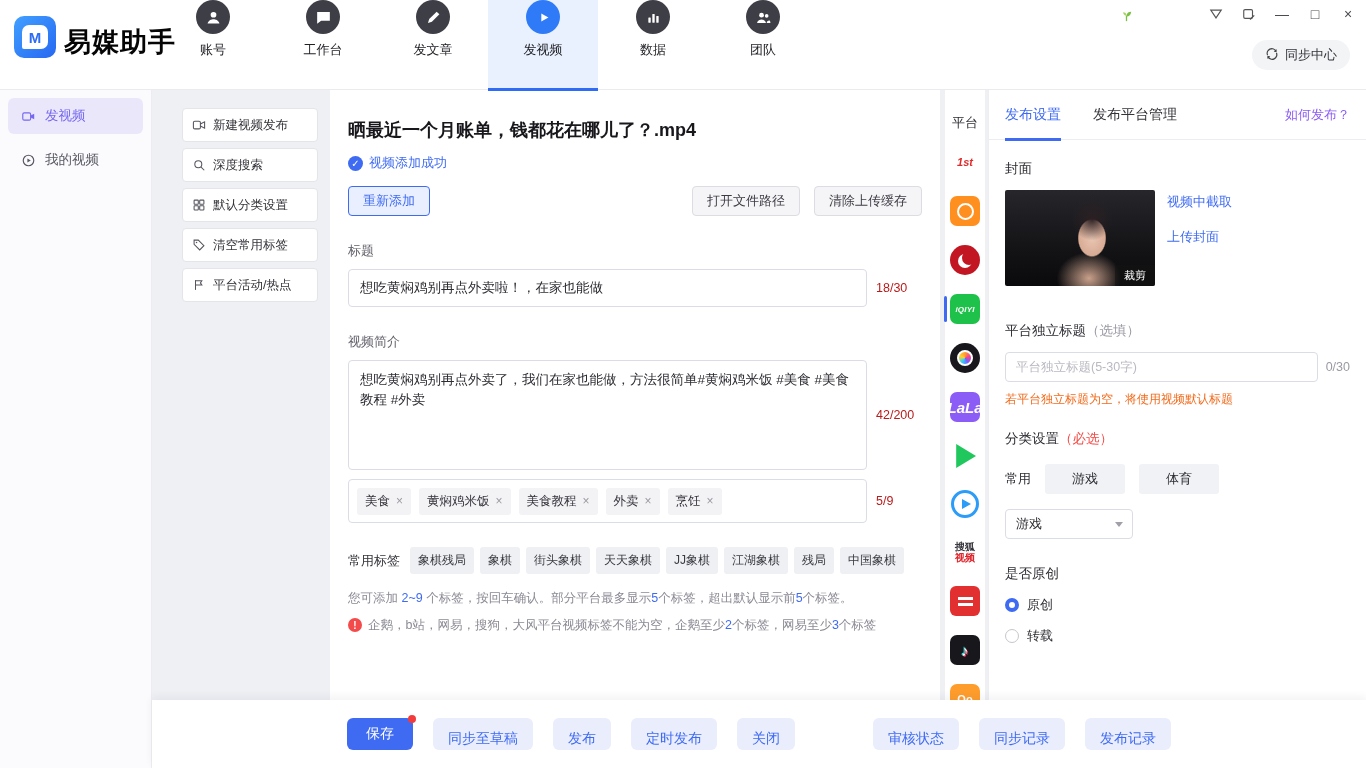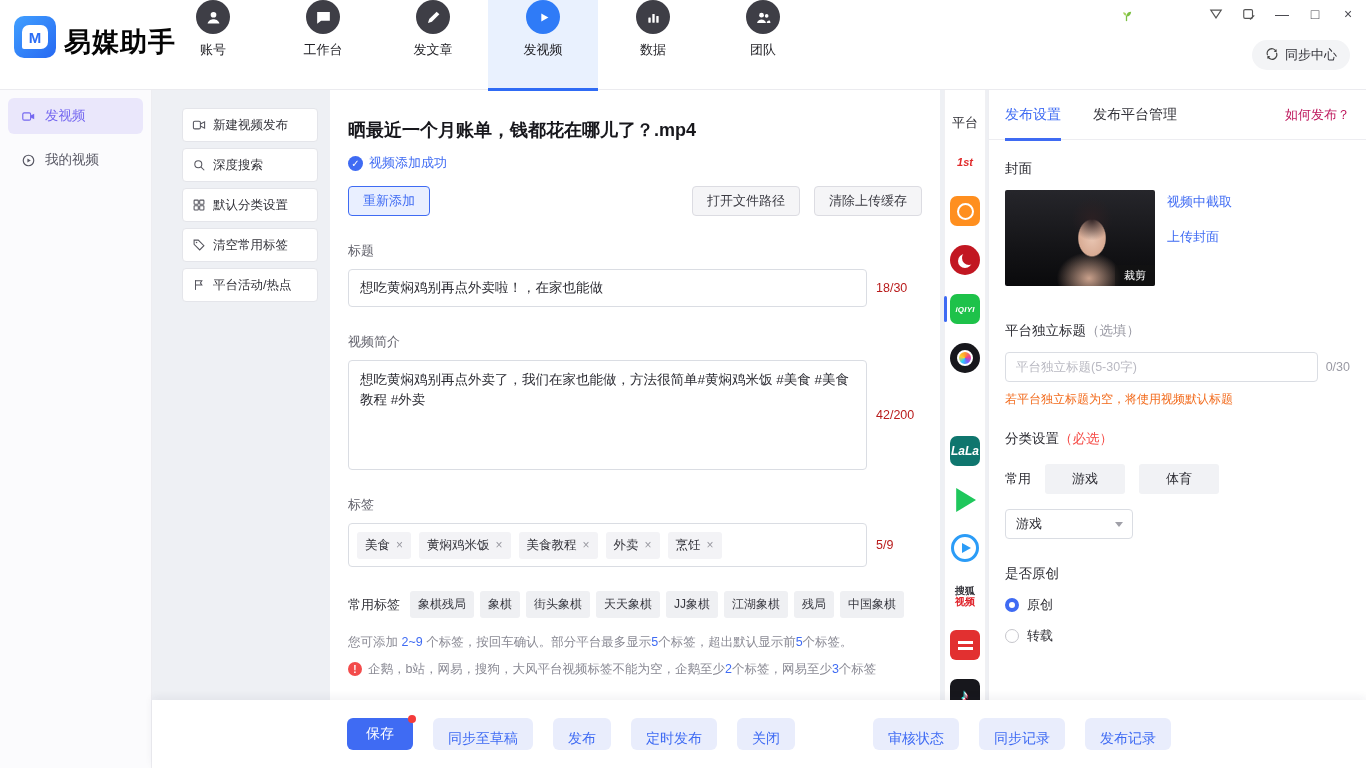--- a/index.html
+++ b/index.html
@@ -76,38 +76,38 @@
   .pi-red1st { color:#e02a2a; font-weight:bold; font-style:italic; font-size:11px; }
   .pi-orange { background:#ff8f1f; border-radius:7px; }
   .pi-orange::after { content:""; width:13px; height:13px; border:2.5px solid #fff; border-radius:50%; }
   .pi-ifeng { background:#c21722; border-radius:50%; overflow:hidden; }
   .pi-ifeng::after { content:""; position:absolute; left:8px; top:9px; width:14px; height:14px; border-radius:50%; background:#fff; }
   .pi-ifeng::before { content:""; position:absolute; left:12px; top:6px; width:14px; height:14px; border-radius:50%; background:#c21722; z-index:1; }
   .pi-iqiyi { background:#1ec24a; border-radius:7px; color:#fff; font-weight:bold; font-style:italic; font-size:8px; letter-spacing:.2px; }
   .pi-dark { background:#17171c; border-radius:50%; }
   .pi-dark::after { content:""; width:12px; height:12px; border-radius:50%; border:2px solid #fff;
                     background:conic-gradient(#ff9d2c,#f4428c,#7a5cff,#2bd3ff,#ffd02c,#ff9d2c); }
-  .pi-lala { background:#0f766e; border-radius:7px; color:#fff; font-weight:bold; font-style:italic; font-size:12px;margin-top:44px; }
+  .pi-lala { background:#8b5cf6; border-radius:7px; color:#fff; font-weight:bold; font-style:italic; font-size:15px; }
   .pi-gplay::after { content:""; width:22px; height:24px; background:#1fc75c; clip-path:polygon(10% 0%,100% 50%,10% 100%); }
   .pi-bluec { width:28px; height:28px; border:3px solid #2b9cf7; border-radius:50%; }
   .pi-bluec::after { content:""; margin-left:3px; width:0; height:0; border-left:9px solid #2b9cf7; border-top:5.5px solid transparent; border-bottom:5.5px solid transparent; }
   .pi-sohu { flex-direction:column; line-height:1.1; }
   .pi-sohu .s-top { font-size:10px; font-weight:bold; color:#33333a; }
   .pi-sohu .s-bot { font-size:10px; font-weight:bold; color:#e0262d; }
   .pi-redsq { background:#e23030; border-radius:6px; }
   .pi-redsq::after { content:""; width:15px; height:3px; background:#fff; box-shadow:0 6px 0 #fff; transform:translateY(-3px); }
   .pi-douyin { background:#17171c; border-radius:7px; color:#fff; font-size:15px; text-shadow:1px 1px 0 #fe2c55,-1px -1px 0 #25f4ee; }
   .pi-oo { background:#ff9d2c; border-radius:7px; color:#fff; font-weight:bold; font-size:11px; }
   
   .right-panel { position:absolute; left:836px; top:0; right:0; bottom:0; background:#fff; border-left:1px solid #eeeef2; }
   .panel-tabs { height:50px; display:flex; align-items:center; padding:0 16px; border-bottom:1px solid #ededf1; position:relative; }
   .ptab { font-size:14px; color:#33333a; margin-right:32px; cursor:pointer; height:50px; display:flex; align-items:center; position:relative; }
   .ptab.active { color:#3f6bf3; font-weight:500; }
   .ptab.active::after { content:""; position:absolute; bottom:-1px; left:0; right:0; height:3px; background:#3f6bf3; }
-  .howto { position:absolute; right:16px; font-size:13px; color:#be185d; cursor:pointer; }
+  .howto { position:absolute; right:16px; font-size:13px; color:#8b5cf6; cursor:pointer; }
   .panel-body { padding:0 16px; }
   .cover-label { margin-top:20px; font-size:13.5px; color:#2c2c33; }
   .cover-row { margin-top:12px; display:flex; gap:12px; }
   .thumb { width:150px; height:96px; border-radius:2px; overflow:hidden; position:relative; flex:none; cursor:pointer;
     background:
       radial-gradient(30px 32px at 58% 30%, #2b2023 0%, rgba(43,32,35,0) 68%),
       radial-gradient(24px 32px at 58% 50%, #e9c6b3 0%, #d8ab94 55%, rgba(216,171,148,0) 60%),
       radial-gradient(52px 42px at 56% 92%, #c9a08b 0%, rgba(201,160,139,0) 62%),
       linear-gradient(180deg,#26262b 0%,#141417 60%,#0a0a0c 100%); }
   .crop-badge { position:absolute; right:0; bottom:0; background:rgba(20,20,20,.62); color:#fff; font-size:11px; padding:3px 9px; cursor:pointer; }
@@ -321,21 +321,20 @@
       <input class="text-input" type="text" value="想吃黄焖鸡别再点外卖啦！，在家也能做" style="">
       <span class="counter">18/30</span>
     </div>
 
     <div class="field-label">视频简介</div>
     <div class="textarea-row">
       <textarea class="text-area" style="">想吃黄焖鸡别再点外卖了，我们在家也能做，方法很简单#黄焖鸡米饭 #美食 #美食教程 #外卖</textarea>
       <span class="counter">42/200</span>
     </div>
 
-    <div class="field-label">标签</div>
     <div class="tags-row">
       <div class="tags-box">
         <span class="chip">
             <span>美食</span>
             <span class="chip-x">×</span>
           </span>
         <span class="chip">
             <span>黄焖鸡米饭</span>
             <span class="chip-x">×</span>
           </span>

